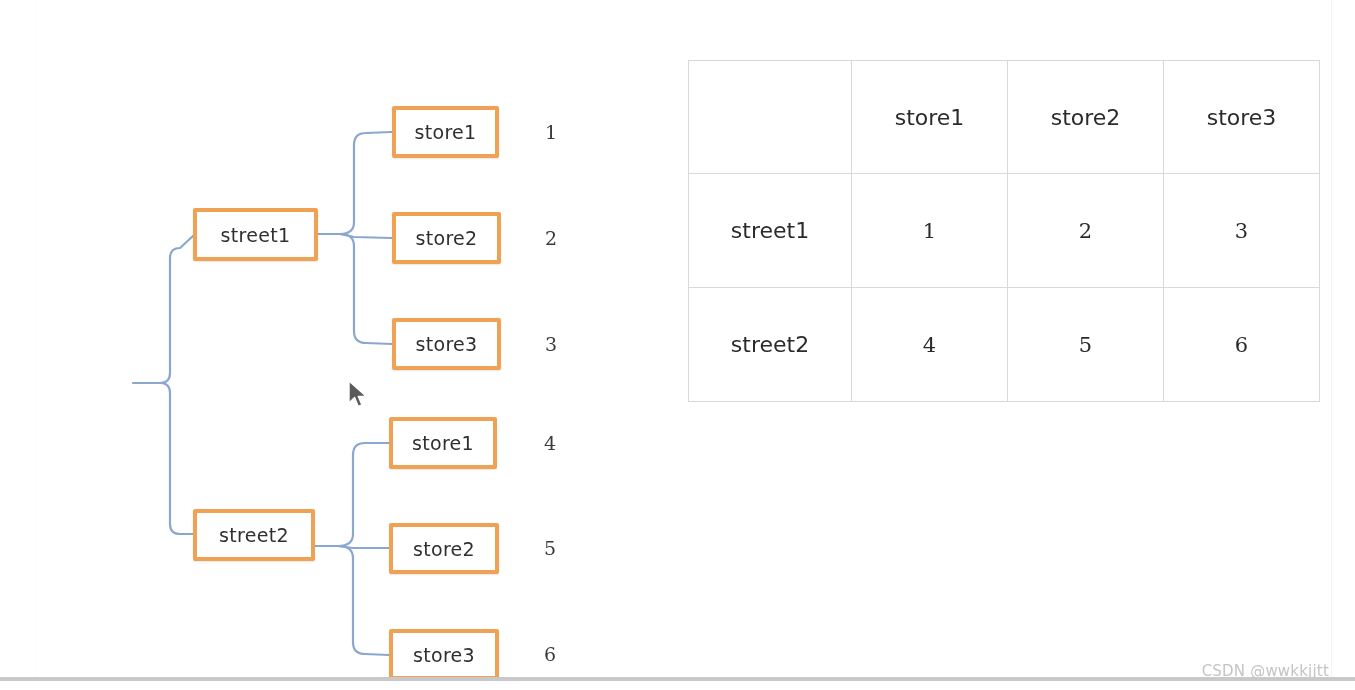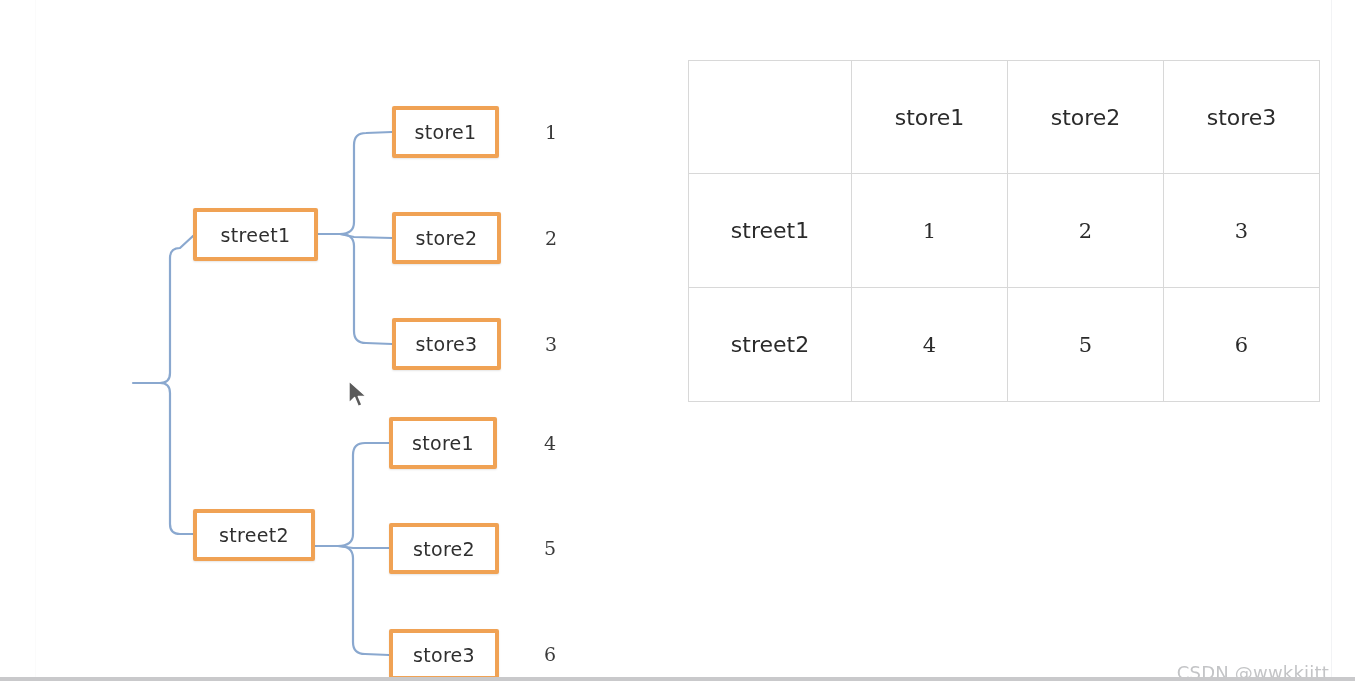--- a/index.html
+++ b/index.html
@@ -117,21 +117,21 @@
   table.matrix tbody td.num-cell {
     font-family: "DejaVu Serif", "Liberation Serif", serif;
     font-size: 21px;
   }
 
   
   #watermark {
     position: absolute;
     right: 26px;
     top: 662px;
-    font-size: 18px;
+    font-size: 15px;
     color: #c3c4c6;
     font-family: "DejaVu Sans", "Liberation Sans", sans-serif;
     letter-spacing: 0.2px;
     white-space: nowrap;
   }
 
   
   #mouse-cursor {
     position: absolute;
     left: 347px;

